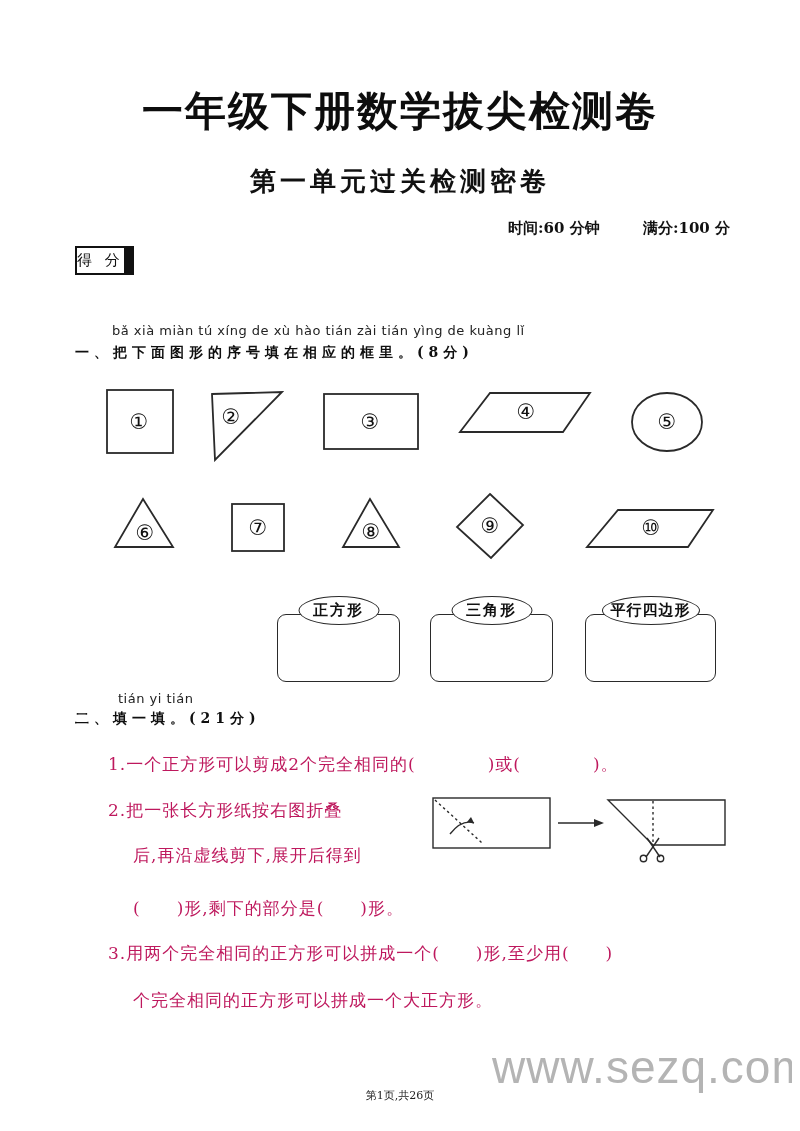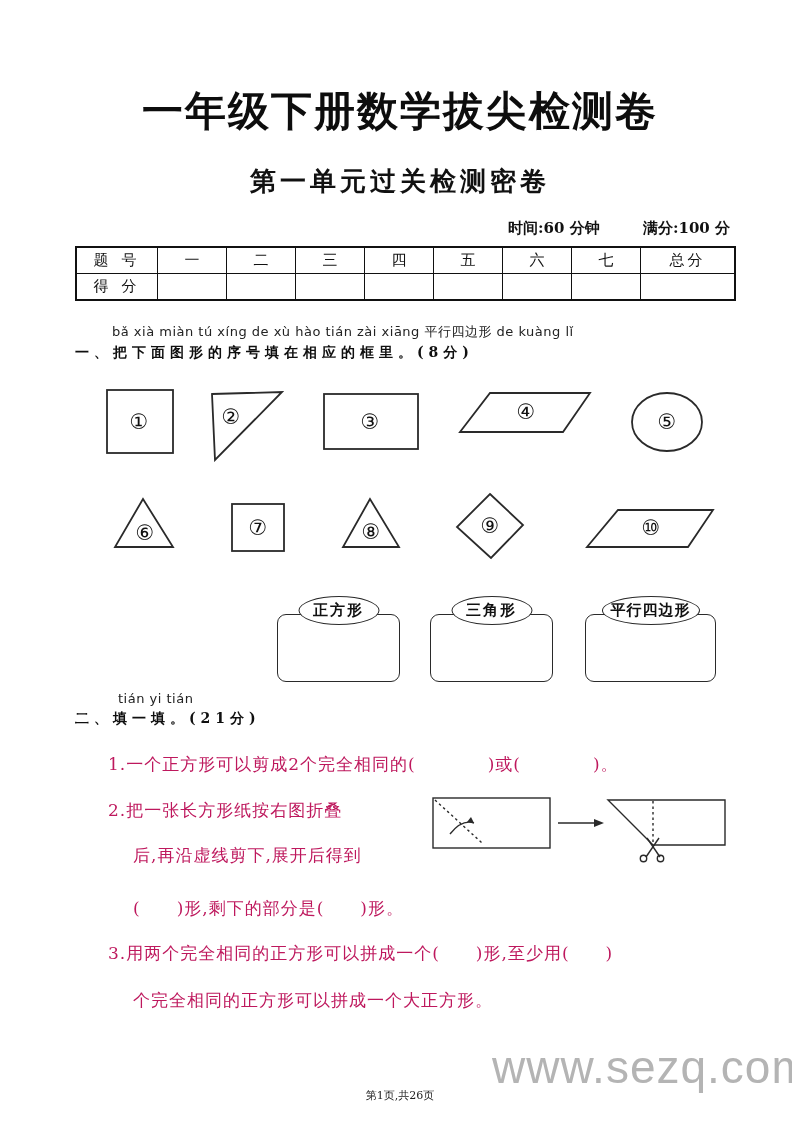--- a/index.html
+++ b/index.html
@@ -80,46 +80,35 @@
   <h1 class="title">一年级下册数学拔尖检测卷</h1>
   <h2 class="subtitle">第一单元过关检测密卷</h2>
 
   <div class="meta">
     <span>时间:60 分钟</span>
     <span>满分:100 分</span>
   </div>
 
   <table class="score">
     <tbody>
-        <tr>
-      <td style="width:80px; letter-spacing:4px;">题 号</td>
-      <td style="width:68px;">一</td>
-      <td style="width:68px;">二</td>
-      <td style="width:68px;">三</td>
-      <td style="width:68px;">四</td>
-      <td style="width:68px;">五</td>
-      <td style="width:68px;">六</td>
-      <td style="width:68px;">七</td>
-      <td style="width:93px; letter-spacing:3px;">总分</td>
-    </tr>
     <tr>
       <td style="letter-spacing:4px;">得 分</td>
       <td></td>
       <td></td>
       <td></td>
       <td></td>
       <td></td>
       <td></td>
       <td></td>
       <td></td>
     </tr>
   </tbody>
     </table>
 
-  <div class="pinyin" style="top:323px; left:112px;">bǎ xià miàn tú xíng de xù hào tián zài xiāng 平行四边形 de kuàng lǐ</div>
+  <div class="pinyin" style="top:323px; left:112px;">bǎ xià miàn tú xíng de xù hào tián zài tián yìng de kuàng lǐ</div>
   <div class="qhead" style="top:344px; left:75px;">一、把下面图形的序号填在相应的框里。(8分)</div>
 
   <div class="shape" style="top:388px; left:105px;">
     <svg width="70" height="68">
         <rect class="ln" x="2" y="2" width="66" height="63"></rect>
       </svg>
     <span class="num" style="left:34px; top:34px;">①</span>
   </div>
   <div class="shape" style="top:390px; left:210px;">
     <svg width="74" height="72">

